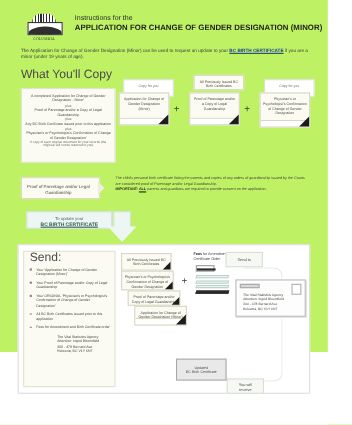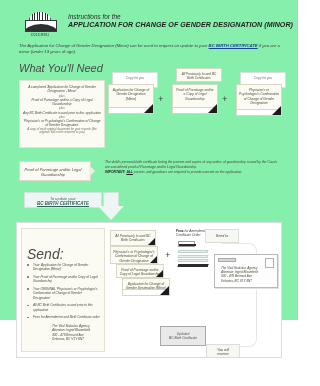--- a/index.html
+++ b/index.html
@@ -1,18 +1,18 @@
 <!DOCTYPE html>
 <html><head>
 <meta charset="utf-8">
 <style>
   html,body{margin:0;padding:0;background:#ffffff;}
   body{width:298px;height:386px;overflow:hidden;
        font-family:"Liberation Sans",sans-serif;color:#1a1a1a;}
-  #page{position:relative;width:298px;height:320px;background:#86efac;font-style:italic;}
+  #page{position:relative;width:298px;height:320px;background:#bef264;}
 
   
   #header{position:absolute;left:0;top:0;width:298px;height:40px;}
   #crest{position:absolute;left:23px;top:12px;width:34px;height:26px;}
   #crest .sun{position:absolute;left:6px;top:0;width:22px;height:8px;
       border-radius:11px 11px 0 0;
       background:repeating-linear-gradient(90deg,#2c2c2c 0 1px,#fff 1px 2.6px);
       border-bottom:1px solid #2c2c2c;}
   #crest .flag{position:absolute;left:2px;top:8px;width:30px;height:10px;
       background:#fff;border:1px solid #3a3a3a;overflow:hidden;}
@@ -87,21 +87,21 @@
   #downarrow .head{position:absolute;left:0;top:14px;width:0;height:0;
       border-left:13px solid transparent;border-right:13px solid transparent;
       border-top:14px solid #eef6f4;}
 
   
   #frame{position:absolute;left:16px;top:222px;width:266px;height:136px;
       border:1px solid #dcdcdc;background:#fff;box-sizing:border-box;}
 
   #sendpanel{position:absolute;left:21px;top:228px;width:84px;height:124px;
       background:#fbfbf3;border:1px solid #e2e2d2;box-sizing:border-box;}
-  .bigword{font-size:14px;line-height:11px;color:#4a4a4a;padding-left:5px;margin-top:20px;}
+  .bigword{font-size:11px;line-height:11px;color:#4a4a4a;padding-left:5px;}
   #sendpanel ul{margin:0;padding:3px 4px 0 11px;list-style:none;}
   #sendpanel li{position:relative;font-size:3.2px;line-height:4.3px;
       color:#4a4a3c;margin-bottom:3.4px;}
   #sendpanel li:before{content:"";position:absolute;left:-6px;top:1.4px;
       width:1.8px;height:1.8px;background:#8a8a76;}
   #addr{padding:1px 4px 0 30px;font-size:3.2px;line-height:4.35px;color:#4a4a3c;}
 
   #fees{position:absolute;left:176px;top:229px;width:54px;}
   #fees .cap{font-size:3.35px;line-height:4.4px;color:#444;}
   #fees .cap b{color:#1c1c1c;}
@@ -158,21 +158,21 @@
       <div class="l2">APPLICATION FOR CHANGE OF GENDER DESIGNATION (MINOR)</div>
     </div>
   </div>
 
   <div id="intro">
     <span>The Application for Change of Gender Designation (Minor) can be used to request an update to your </span>
     <span class="lnk">BC BIRTH CERTIFICATE</span>
     <span> if you are a minor (under 19 years of age).</span>
   </div>
 
-  <div id="wyn">What You'll Need</div>
+  <div id="wyn">What You'll Copy</div>
 
   <div id="needpanel">
     <div class="line top">A completed 'Application for Change of Gender Designation - Minor'</div>
     <div class="plusw">plus</div>
     <div class="line">Proof of Parentage and/or a Copy of Legal Guardianship</div>
     <div class="plusw">plus</div>
     <div class="line">Any BC Birth Certificate issued prior to this application</div>
     <div class="plusw">plus</div>
     <div class="line">'Physician's or Psychologist's Confirmation of Change of Gender Designation'</div>
     <div class="line note">A copy of each original document for your records (the originals will not be returned to you)</div>

